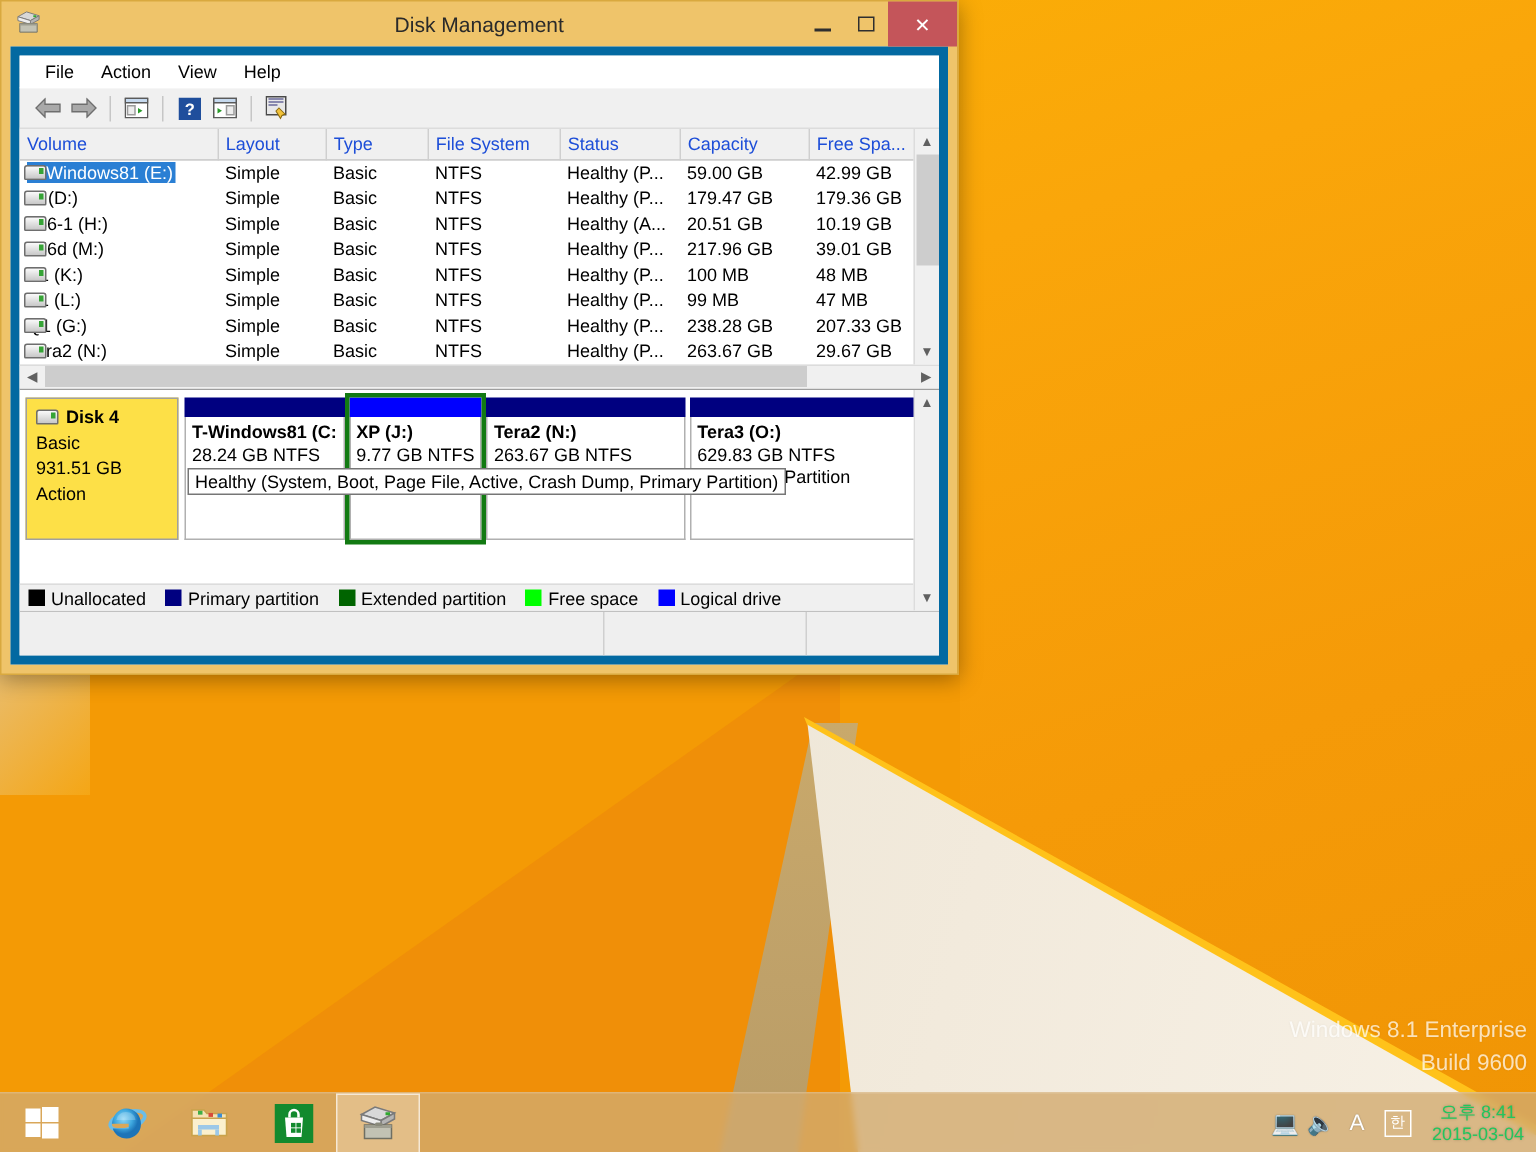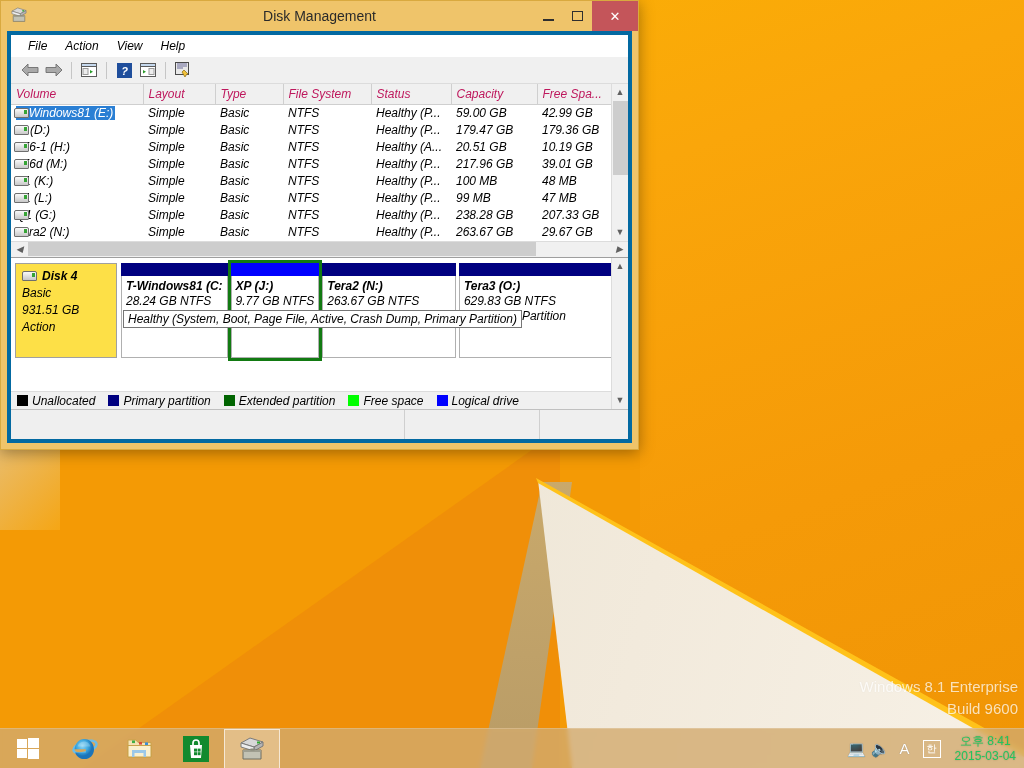--- a/index.html
+++ b/index.html
@@ -133,24 +133,23 @@
   .wbtn {
     width:29px; height:30px; display:flex; align-items:center; justify-content:center;
     color:#2F2F2F;
   }
   .wbtn.close { width:46px; background:#C4555A; color:#fff; font-size:13px; }
   .gl-min { width:11px; height:2px; background:#2F2F2F; margin-top:7px; }
   .gl-max { width:11px; height:10px; border:1.6px solid #2F2F2F; }
 
   #winbody {
     flex:1; margin:0 6px 6px 6px; background:#F0F0F0;
-    border:4px solid #0369a1;
+    border:6px solid #0369a1;
     display:flex; flex-direction:column;
     overflow:hidden;
-    font-style:italic;
   }
   #menubar {
     height:22px; background:#fff; display:flex; align-items:center;
     padding-left:8px; border-bottom:1px solid #fff;
     flex:0 0 22px;
   }
   .menu-item { padding:2px 9px; font-size:12px; color:#000; }
 
   #toolbar {
     height:27px; background:#F0F0F0; display:flex; align-items:center;
@@ -165,21 +164,21 @@
     flex:0 0 159px; display:flex; flex-direction:column;
     background:#fff; margin:0; position:relative;
     border-bottom:1px solid #9E9E9E;
   }
   #vol-scrollwrap { display:flex; flex:1; overflow:hidden; }
   table.vol { border-collapse:collapse; width:605px; table-layout:fixed; background:#fff; }
   table.vol th {
     font-weight:normal; font-size:12px; text-align:left;
     background:#F0F0F0; border-right:1px solid #CFCFCF;
     border-bottom:1px solid #CFCFCF;
-    padding:3px 5px; height:19px; color:#be185d;
+    padding:3px 5px; height:19px; color:#1d4ed8;
   }
   table.vol td {
     font-size:12px; padding:1px 5px; height:17px; color:#000;
     white-space:nowrap; overflow:hidden;
   }
   td.vname { position:relative; padding-left:22px; }
   .dskico {
     position:absolute; left:3px; top:3px; width:15px; height:10px;
     background: linear-gradient(180deg,#FAFAFA,#C8C8C8);
     border:1px solid #6E6E6E; border-radius:2px 2px 1px 1px;

